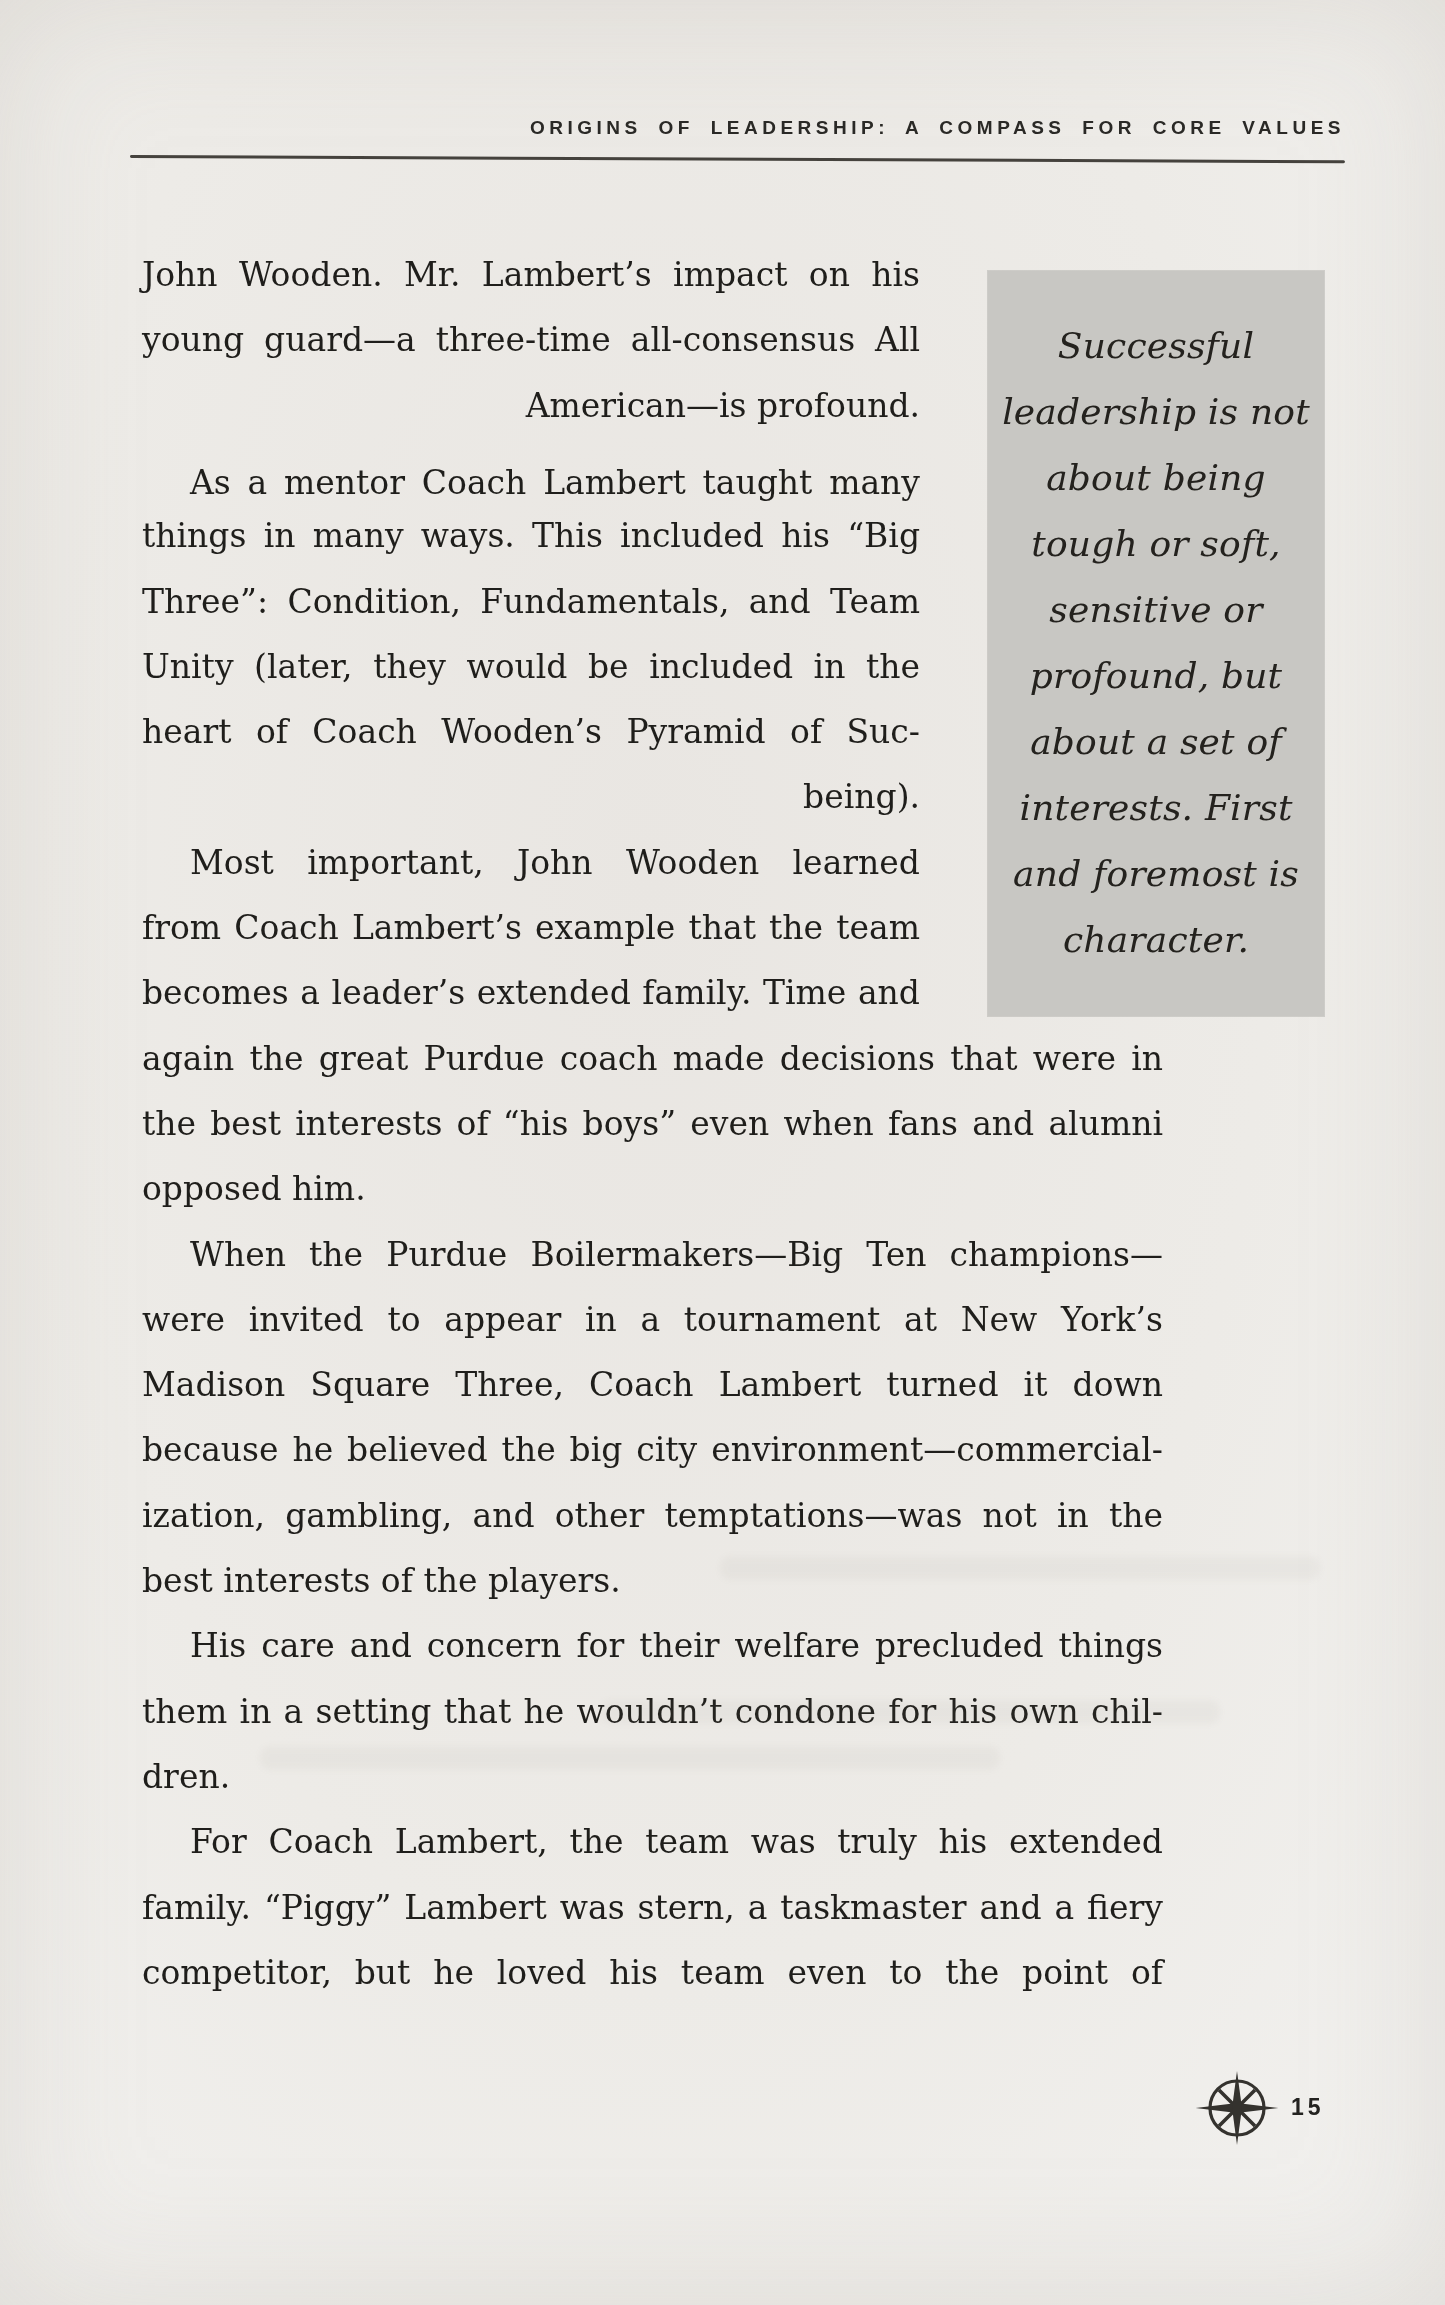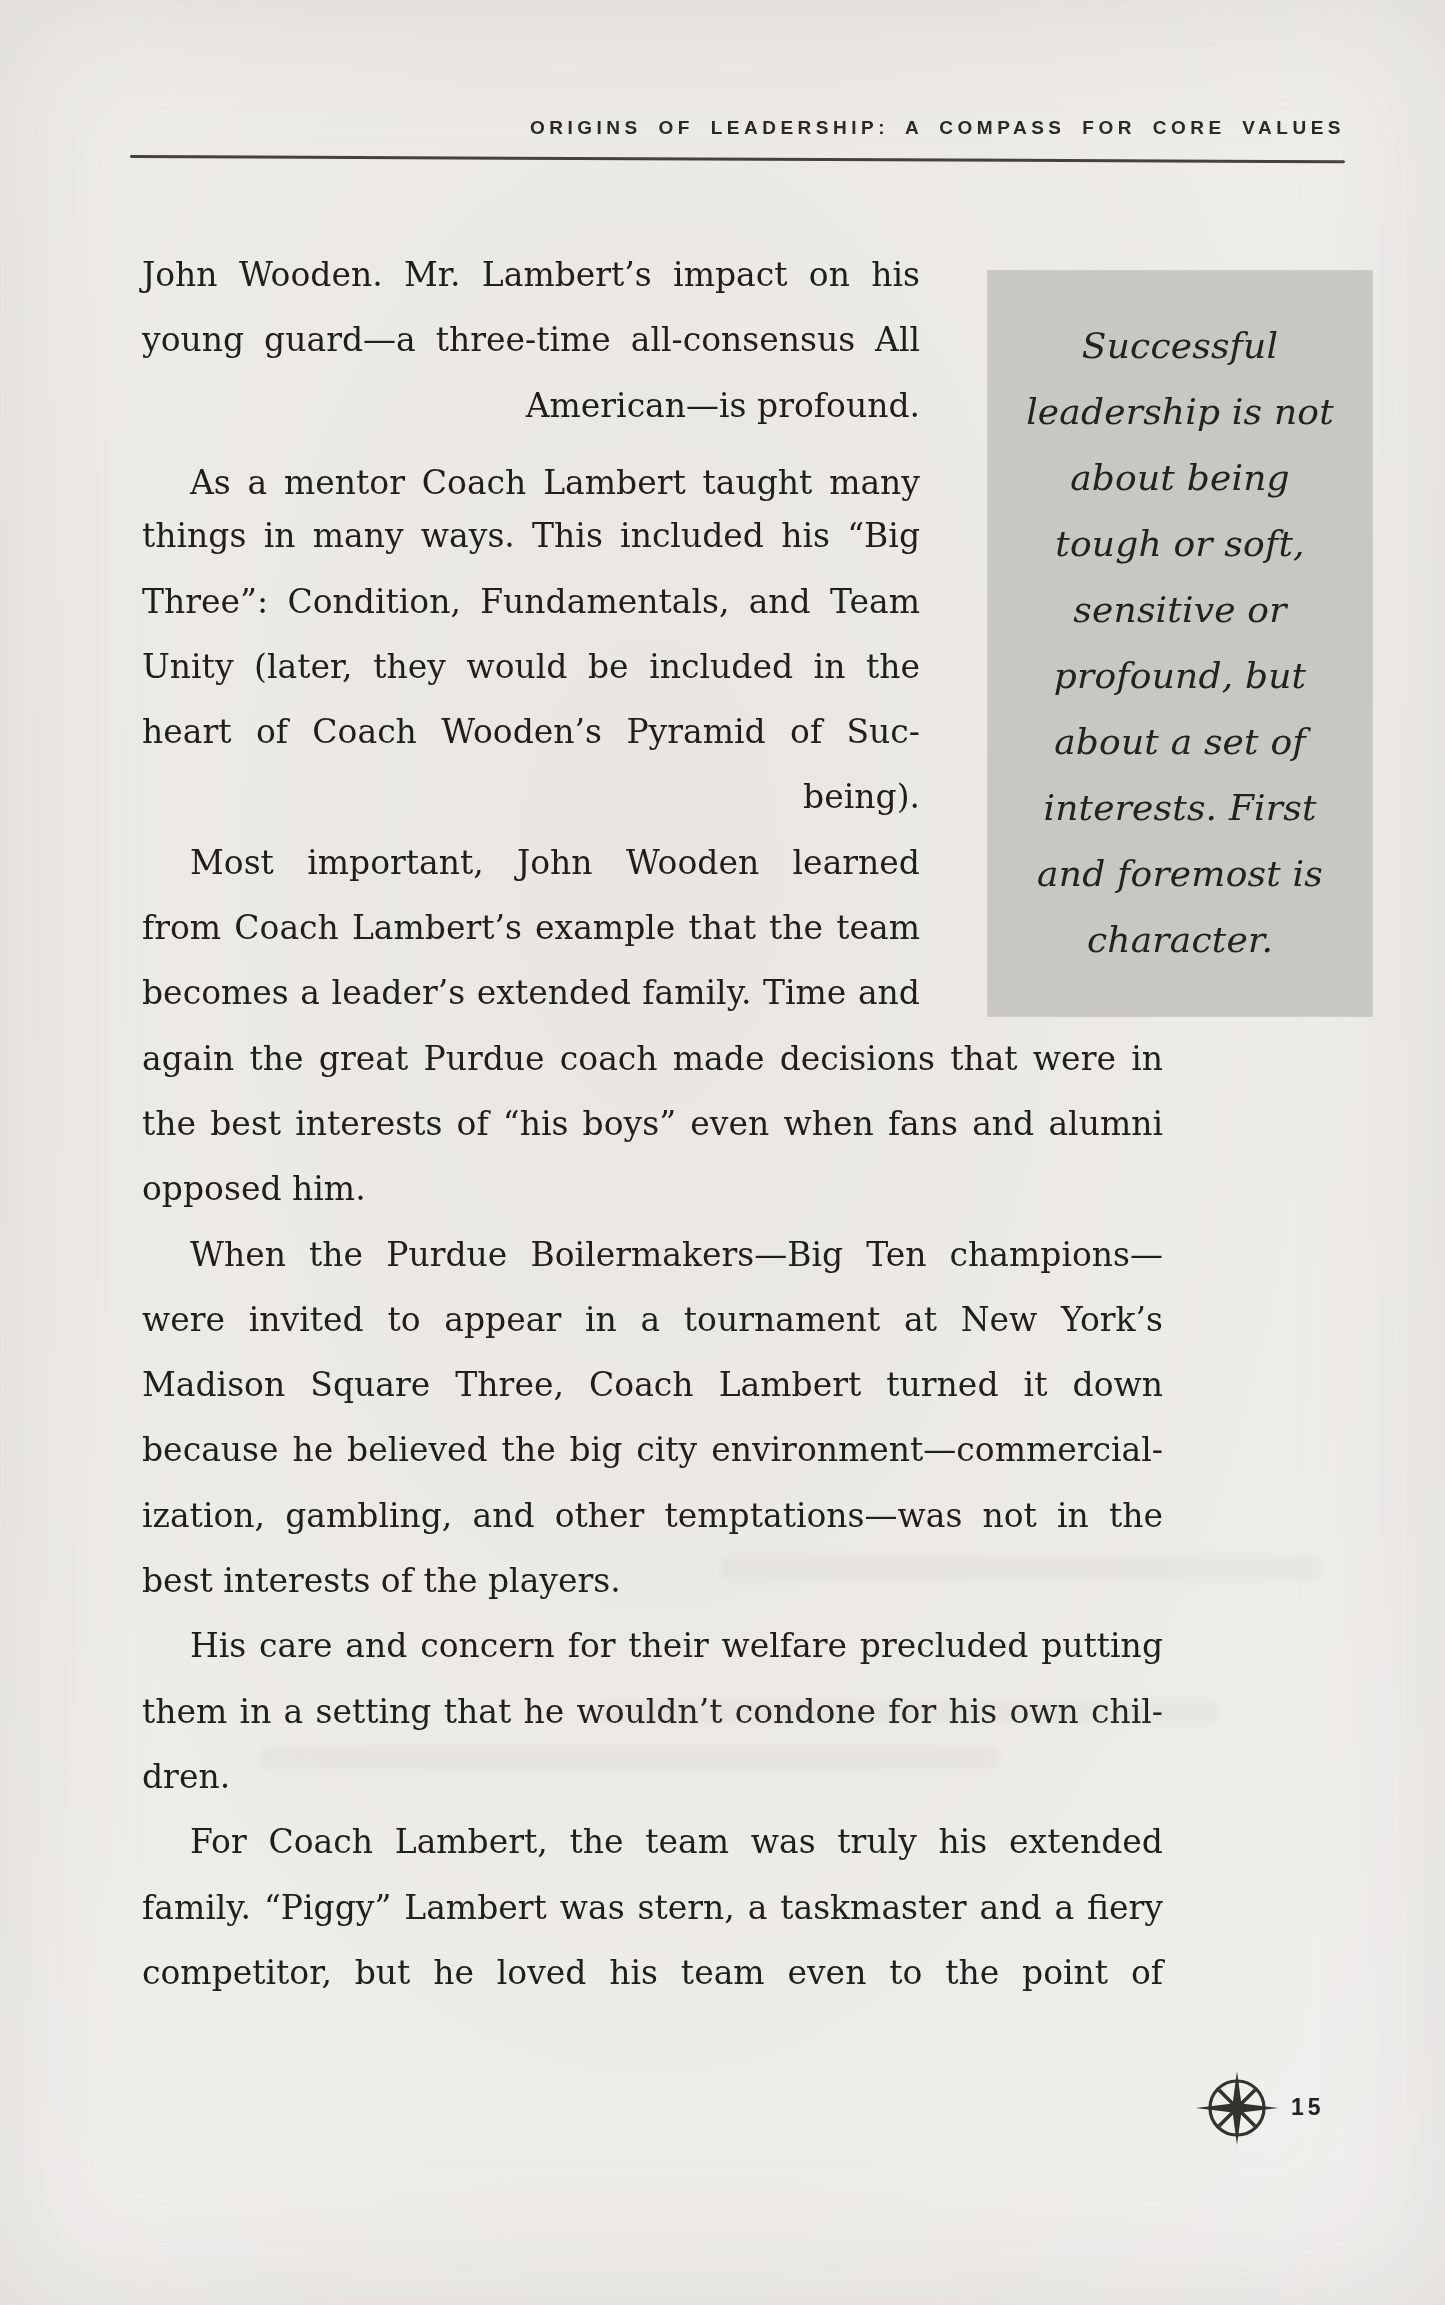--- a/index.html
+++ b/index.html
@@ -28,21 +28,21 @@
   .ln{
     position:absolute;left:142px;height:65px;line-height:65px;
     font-size:33px;color:#1f1e1b;
     white-space:normal;
   }
   .n{width:778px;text-align:right;}
   .f{width:1021px;}
   .jl{text-align:justify;text-align-last:justify;}
   .ind{text-indent:48px;}
   .pull-quote{
-    position:absolute;left:988px;top:271px;width:384px;height:745px;
+    position:absolute;left:988px;top:271px;width:336px;height:745px;
     background:#c8c7c3;
     box-shadow:0 0 0 1px rgba(150,148,142,0.35);
   }
   .pq-inner{padding:42px 12px 0 12px;}
   .pq-line{
     text-align:center;font-style:italic;font-size:36px;line-height:66px;
     color:#24221e;letter-spacing:0.2px;
   }
   .folio{
     position:absolute;left:1291px;top:2094px;
@@ -77,21 +77,21 @@
   <div class="ln n jl" style="top:960px">becomes a leader’s extended family. Time and</div>
   <div class="ln f jl" style="top:1026px">again the great Purdue coach made decisions that were in</div>
   <div class="ln f jl" style="top:1091px">the best interests of “his boys” even when fans and alumni</div>
   <div class="ln f" style="top:1156px">opposed him.</div>
   <div class="ln f jl ind" style="top:1222px">When the Purdue Boilermakers—Big Ten champions—</div>
   <div class="ln f jl" style="top:1287px">were invited to appear in a tournament at New York’s</div>
   <div class="ln f jl" style="top:1352px">Madison Square Three, Coach Lambert turned it down</div>
   <div class="ln f jl" style="top:1417px">because he believed the big city environment—commercial-</div>
   <div class="ln f jl" style="top:1483px">ization, gambling, and other temptations—was not in the</div>
   <div class="ln f" style="top:1548px">best interests of the players.</div>
-  <div class="ln f jl ind" style="top:1613px">His care and concern for their welfare precluded putting</div>
+  <div class="ln f jl ind" style="top:1613px">His care and concern for their welfare precluded things</div>
   <div class="ln f jl" style="top:1679px">them in a setting that he wouldn’t condone for his own chil-</div>
   <div class="ln f" style="top:1744px">dren.</div>
   <div class="ln f jl ind" style="top:1809px">For Coach Lambert, the team was truly his extended</div>
   <div class="ln f jl" style="top:1875px">family. “Piggy” Lambert was stern, a taskmaster and a fiery</div>
   <div class="ln f jl" style="top:1940px">competitor, but he loved his team even to the point of</div>
 
   <div class="pull-quote">
     <div class="pq-inner">
       <div class="pq-line">Successful</div>
       <div class="pq-line">leadership is not</div>

